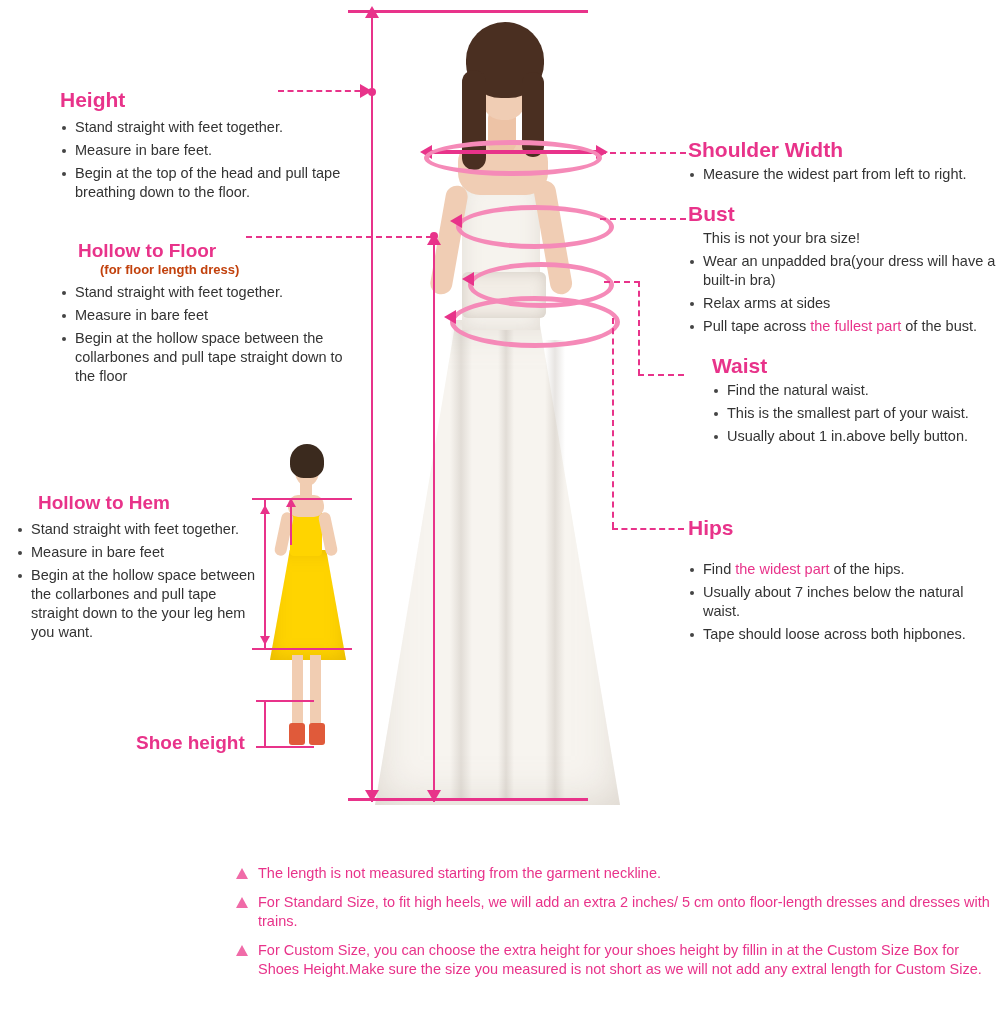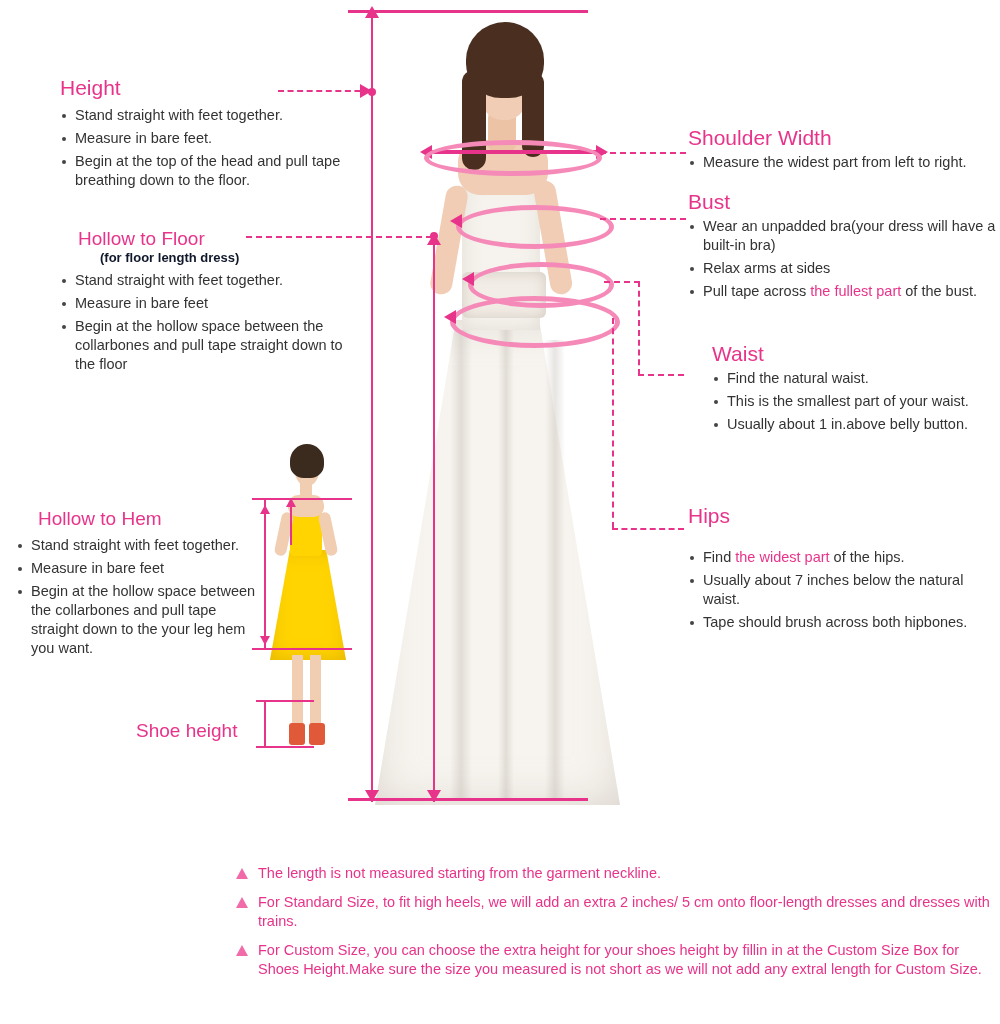--- a/index.html
+++ b/index.html
@@ -17,27 +17,28 @@
     background: #ffffff;
     overflow: hidden;
   }
 
   
   .block {
     position: absolute;
   }
   .heading {
     color: #e8338a;
-    font-weight: normal;
+    font-weight: bold;
     white-space: nowrap;
+    margin-top: 12px;
   }
   .heading.big   { font-size: 21px; }
   .heading.mid   { font-size: 19px; }
   .sub {
-    color: #0f172a;
+    color: #c2410c;
     font-size: 13px;
     font-weight: bold;
     white-space: nowrap;
   }
   ul.items {
     list-style: none;
     margin: 0;
     padding: 0;
   }
   ul.items li {
@@ -286,21 +287,21 @@
   <div class="block" style="left:48px; top:228px; width:300px;">
     <div class="heading mid" style="margin-left:30px;">Hollow to Floor</div>
     <div class="sub" style="margin-left:52px;">(for floor length dress)</div>
     <ul class="items" style="margin-top:6px; margin-left:12px;">
       <li>Stand straight with feet together.</li>
       <li>Measure in bare feet</li>
       <li>Begin at the hollow space between the collarbones and pull tape straight down to the floor</li>
     </ul>
   </div>
 
-  <div class="block" style="left:16px; top:508px; width:250px;">
+  <div class="block" style="left:16px; top:480px; width:250px;">
     <div class="heading mid" style="margin-left:22px;">Hollow to Hem</div>
     <ul class="items" style="margin-top:6px;">
       <li>Stand straight with feet together.</li>
       <li>Measure in bare feet</li>
       <li>Begin at the hollow space between the collarbones and pull tape straight down to the your leg hem  you want.</li>
     </ul>
   </div>
 
   <div class="block" style="left:136px; top:720px;">
     <div class="heading mid">Shoe height</div>
@@ -309,41 +310,42 @@
   <div class="block" style="left:688px; top:126px; width:305px;">
     <div class="heading big">Shoulder Width</div>
     <ul class="items" style="margin-top:3px;">
       <li>Measure the widest part from left to right.</li>
     </ul>
   </div>
 
   <div class="block" style="left:688px; top:190px; width:308px;">
     <div class="heading big">Bust</div>
     <ul class="items" style="margin-top:3px;">
+      <li class="nobullet">This is not your bra size!</li>
       <li>Wear an unpadded bra(your dress will have a built-in bra)</li>
       <li>Relax arms at sides</li>
       <li>Pull tape across <span class="pinktext">the fullest part</span> of the bust.</li>
     </ul>
   </div>
 
   <div class="block" style="left:712px; top:342px; width:300px;">
     <div class="heading big">Waist</div>
     <ul class="items" style="margin-top:3px;">
       <li>Find the natural waist.</li>
       <li>This is the smallest part of your waist.</li>
       <li>Usually about 1 in.above belly button.</li>
     </ul>
   </div>
 
   <div class="block" style="left:688px; top:504px; width:300px;">
     <div class="heading big">Hips</div>
     <ul class="items" style="margin-top:20px;">
       <li>Find <span class="pinktext">the widest part</span> of the hips.</li>
       <li>Usually about 7 inches below the natural waist.</li>
-      <li>Tape should brush across both hipbones.</li>
+      <li>Tape should loose across both hipbones.</li>
     </ul>
   </div>
 
   <div class="notes">
     <div class="note">
       <span class="tri"></span>
       <span>The length is not measured starting from the garment neckline.</span>
     </div>
     <div class="note">
       <span class="tri"></span>

